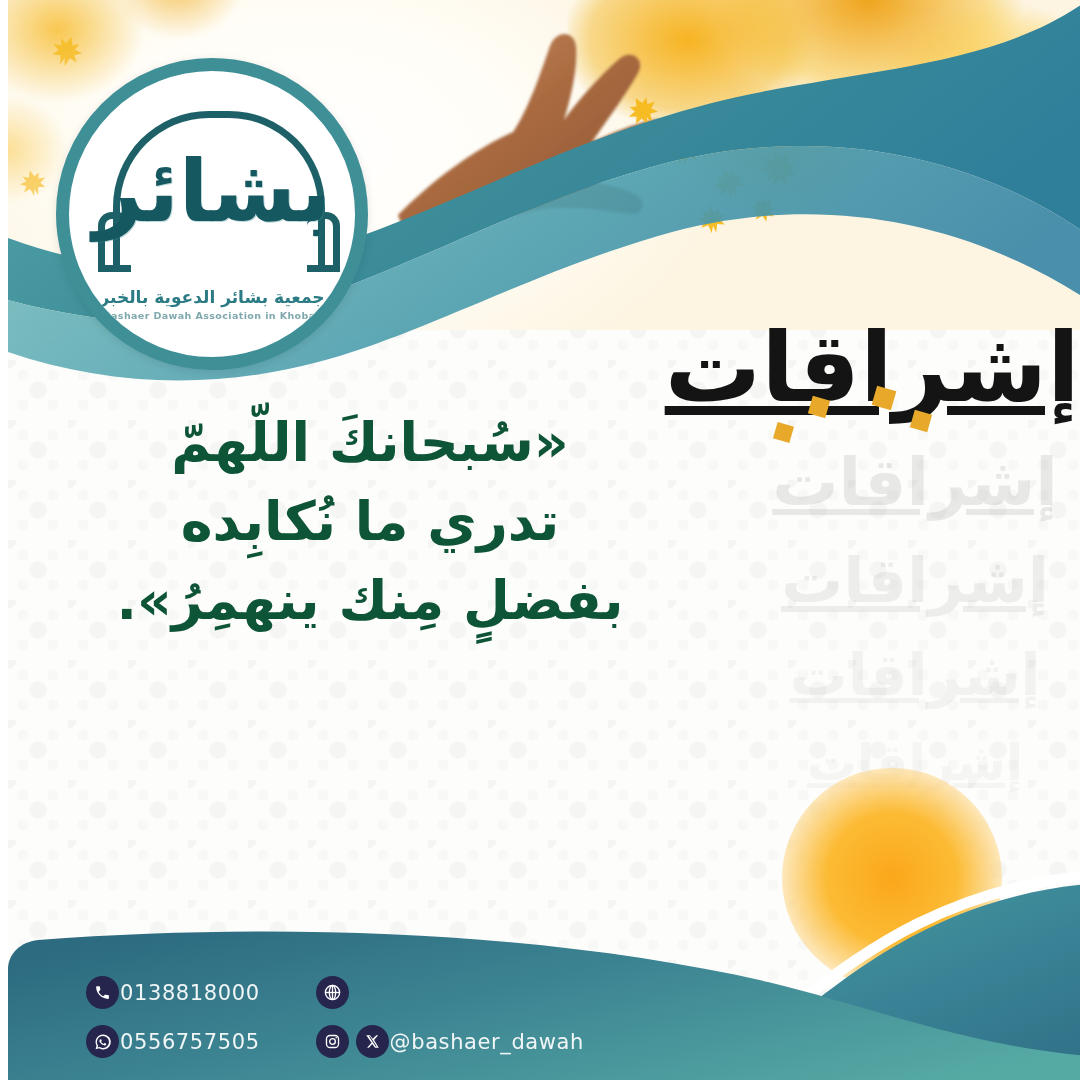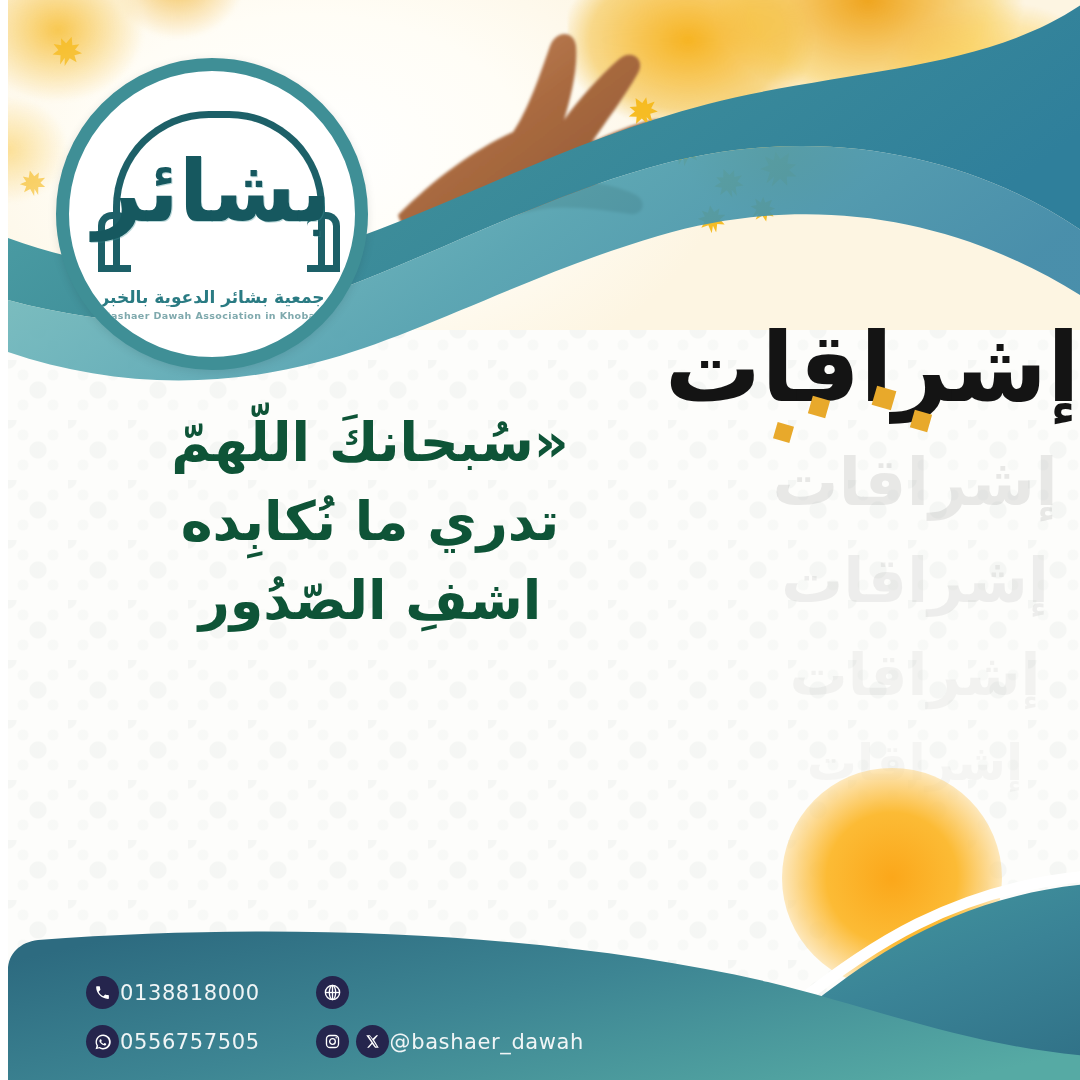--- a/index.html
+++ b/index.html
@@ -185,20 +185,21 @@
     text-align: center;
     direction: rtl;
   }
   .calli {
     font-size: 96px;
     font-weight: 700;
     color: #141414;
     line-height: 1;
     position: relative;
     display: inline-block;
+    text-decoration: underline;
   }
   .calli-echo {
     opacity: .14;
     color: #6d6d6d;
     margin-top: 34px;
   }
   .calli-echo-2 { opacity: .10; }
   .calli-echo-3 { opacity: .07; }
   .calli-echo-4 { opacity: .05; }
 
@@ -327,21 +328,21 @@
       <div class="logo-arch"></div>
       <div class="logo-word">بشائر</div>
     </div>
     <div class="logo-sub-ar">جمعية بشائر الدعوية بالخبر</div>
     <div class="logo-sub-en">Bashaer Dawah Association in Khobar</div>
   </div>
 
   <div class="quote">
     <div class="quote-line">«سُبحانكَ اللّهمّ</div>
     <div class="quote-line">تدري ما نُكابِده</div>
-    <div class="quote-line">اشفِ الصّدُور</div>
+    <div class="quote-line">بفضلٍ مِنك ينهمِرُ».</div>
   </div>
 
   <div class="calli-col">
     <div class="calli">إشراقات</div>
     <div class="calli calli-echo" style="font-size:66px;">إشراقات</div>
     <div class="calli calli-echo calli-echo-2" style="font-size:62px;">إشراقات</div>
     <div class="calli calli-echo calli-echo-3" style="font-size:58px;">إشراقات</div>
     <div class="calli calli-echo calli-echo-4" style="font-size:50px;">إشراقات</div>
   </div>
 

